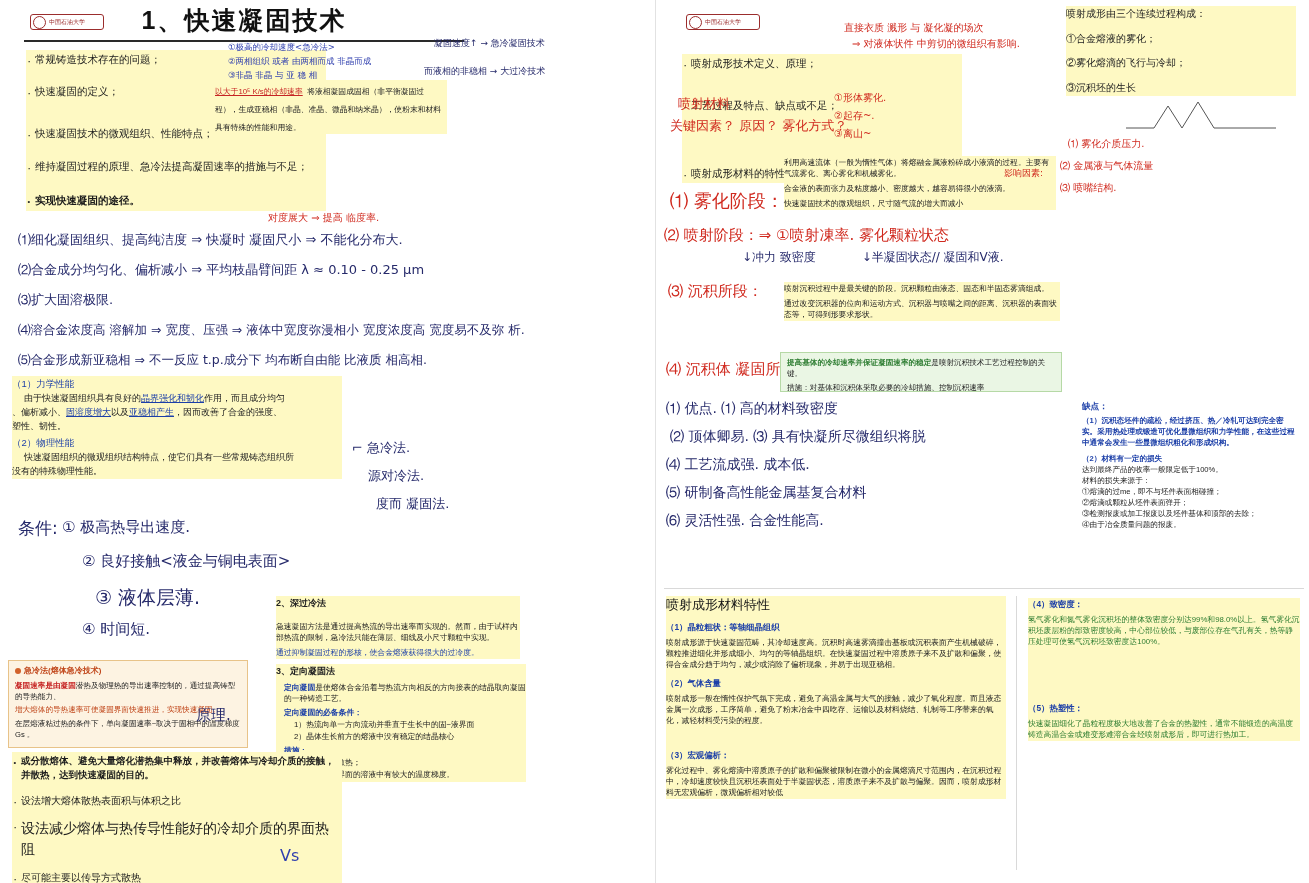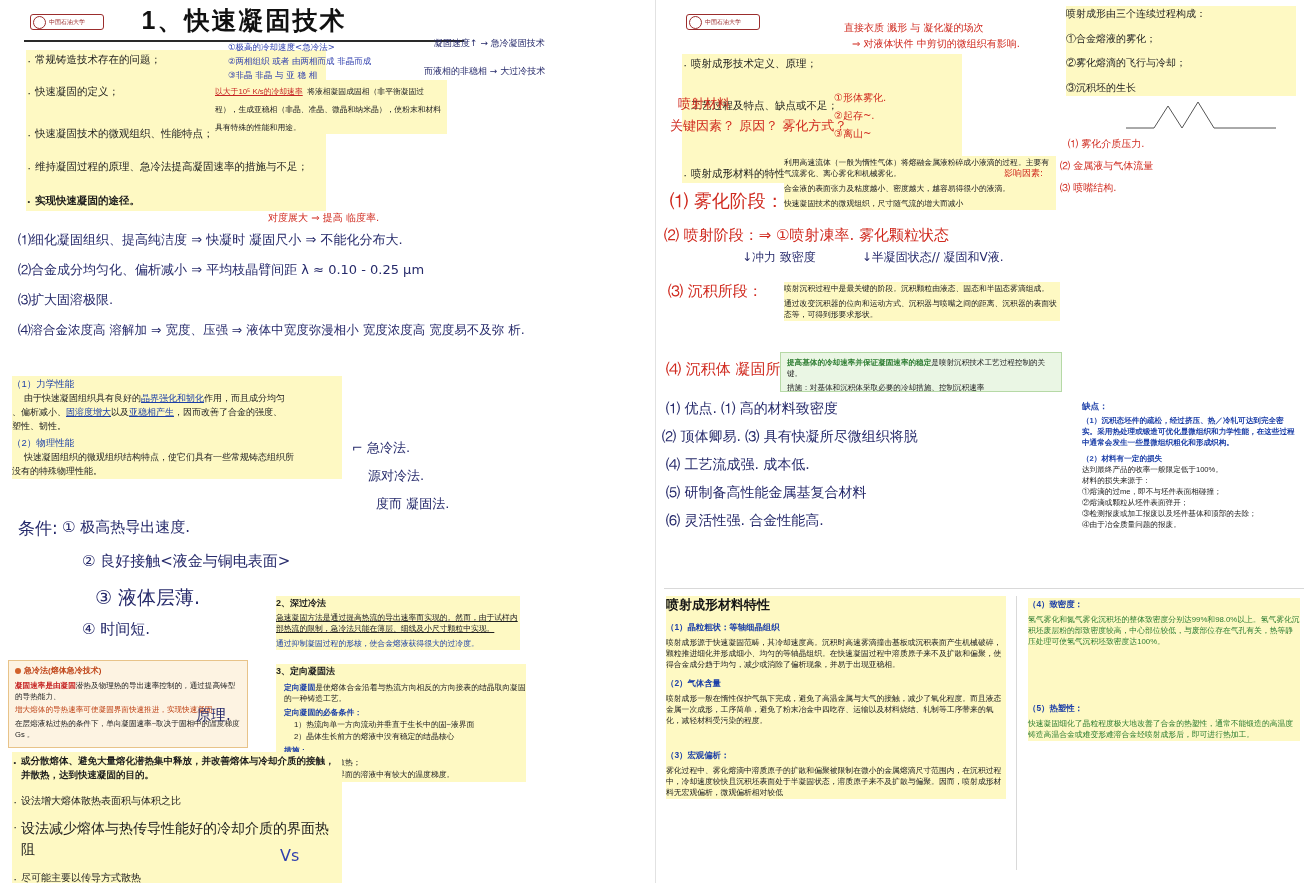--- a/index.html
+++ b/index.html
@@ -80,21 +80,21 @@
   
   .note{
     position:absolute;box-sizing:border-box;
     font-size:7.6px;line-height:1.45;color:#232323;
     padding:4px 6px;
   }
   .note-yellow{background:#fdf6d8;border:1px solid #ead98a;}
   .note-green{background:#eaf6e4;border:1px solid #b6d9a6;}
   .note-blue{background:#eaf0fb;border:1px solid #adc2e6;}
   .note .nt-red{color:#c62424;font-weight:bold;}
-  .secthead{font-size:10.5px;font-weight:bold;color:#151515;margin:0 0 3px 0;}
+  .secthead{font-size:10.5px;font-weight:normal;color:#151515;margin:0 0 3px 0;}
 
   .hline{position:absolute;background:#d9d9d9;height:1px;}
   .vline{position:absolute;background:#d9d9d9;width:1px;}
 
   .spark{position:absolute;}
   .frac{display:inline-block;text-align:center;vertical-align:middle;}
 </style>
 </head>
 <body>
 
@@ -126,20 +126,21 @@
   <div class="hw hw-blue" style="left:228px;top:42px;font-size:8.5px;">①极高的冷却速度&lt;急冷法&gt;</div>
   <div class="hw hw-blue" style="left:228px;top:56px;font-size:8.5px;">②两相组织 或者 由两相而成 非晶而成</div>
   <div class="hw hw-blue" style="left:228px;top:70px;font-size:8.5px;">③非晶 非晶 与 亚 稳 相</div>
   <div class="hw hw-dark" style="left:434px;top:38px;font-size:9px;">凝固速度↑ → 急冷凝固技术</div>
   <div class="hw hw-dark" style="left:424px;top:66px;font-size:9px;">而液相的非稳相 → 大过冷技术</div>
 
   <div class="hw hw-dark" style="left:18px;top:232px;font-size:13px;">⑴细化凝固组织、提高纯洁度 ⇒ 快凝时 凝固尺小 ⇒ 不能化分布大.</div>
   <div class="hw hw-dark" style="left:18px;top:262px;font-size:13px;">⑵合金成分均匀化、偏析减小 ⇒ 平均枝晶臂间距 λ ≈ 0.10 - 0.25 μm</div>
   <div class="hw hw-dark" style="left:18px;top:292px;font-size:13px;">⑶扩大固溶极限.</div>
   <div class="hw hw-dark" style="left:18px;top:322px;font-size:12.5px;">⑷溶合金浓度高 溶解加 ⇒ 宽度、压强 ⇒ 液体中宽度弥漫相小 宽度浓度高 宽度易不及弥 析.</div>
+  <div class="hw hw-dark" style="left:18px;top:352px;font-size:12.5px;">⑸合金形成新亚稳相 ⇒ 不一反应 t.p.成分下 均布断自由能 比液质 相高相.</div>
   <div class="hw hw-red" style="left:268px;top:212px;font-size:10px;">对度展大 ⇒ 提高 临度率.</div>
 
   <div class="slide" style="left:12px;top:376px;width:330px;">
     <div class="plain blue" style="font-size:9.5px;">（1）力学性能</div>
     <div class="plain" style="margin-left:12px;">
       <span>由于快速凝固组织具有良好的</span><span class="blue ul">晶界强化和韧化</span><span>作用，而且成分均匀</span>
     </div>
     <div class="plain">
       <span>、偏析减小、</span><span class="blue ul">固溶度增大</span><span>以及</span><span class="blue ul">亚稳相产生</span><span>，因而改善了合金的强度、</span>
     </div>
@@ -154,21 +155,21 @@
   <div class="hw hw-dark" style="left:376px;top:496px;font-size:13px;">度而 凝固法.</div>
 
   <div class="hw hw-dark" style="left:18px;top:518px;font-size:17px;">条件:</div>
   <div class="hw hw-dark" style="left:62px;top:518px;font-size:15px;">① 极高热导出速度.</div>
   <div class="hw hw-dark" style="left:82px;top:552px;font-size:15px;">② 良好接触&lt;液金与铜电表面&gt;</div>
   <div class="hw hw-dark" style="left:82px;top:586px;font-size:19px;margin-left:13px;">③ 液体层薄.</div>
   <div class="hw hw-dark" style="left:82px;top:620px;font-size:15px;">④ 时间短.</div>
 
   <div class="slide" style="left:276px;top:596px;width:244px;">
     <div class="plain" style="font-weight:bold;font-size:9px;">2、深过冷法</div>
-    <div class="tiny" style="margin-top:2px;text-decoration:underline;">急速凝固方法是通过提高热流的导出速率而实现的。然而，由于试样内部热流的限制，急冷法只能在薄层、细线及小尺寸颗粒中实现。</div>
+    <div class="tiny" style="margin-top:11px;">急速凝固方法是通过提高热流的导出速率而实现的。然而，由于试样内部热流的限制，急冷法只能在薄层、细线及小尺寸颗粒中实现。</div>
     <div class="tiny blue" style="margin-top:4px;">通过抑制凝固过程的形核，使合金熔液获得很大的过冷度。</div>
   </div>
 
   <div class="note note-yellow" style="left:8px;top:660px;width:240px;height:88px;background:#fdf3e2;border-color:#e8c389;">
     <div style="display:flex;align-items:center;gap:3px;">
       <span style="display:inline-block;width:6px;height:6px;border-radius:50%;background:#d2622a;"></span>
       <span style="color:#c0461a;font-weight:bold;font-size:8px;">急冷法(熔体急冷技术)</span>
     </div>
     <div style="margin-top:3px;">
       <span class="nt-red">凝固速率是由凝固</span><span>潜热及物理热的导出速率控制的，通过提高铸型的导热能力、</span>
@@ -268,21 +269,21 @@
   <div class="hw hw-red" style="left:10px;top:360px;font-size:15px;">⑷ 沉积体 凝固所段</div>
 
   <div class="note note-green" style="left:124px;top:352px;width:282px;height:40px;">
     <div>
       <span style="color:#2e7d32;font-weight:bold;">提高基体的冷却速率并保证凝固速率的稳定</span><span>是喷射沉积技术工艺过程控制的关键。</span>
     </div>
     <div style="margin-top:3px;">措施：对基体和沉积体采取必要的冷却措施、控制沉积速率</div>
   </div>
 
   <div class="hw hw-dark" style="left:10px;top:400px;font-size:14px;">⑴ 优点. ⑴ 高的材料致密度</div>
-  <div class="hw hw-dark" style="left:6px;top:428px;font-size:14px;">⑵ 顶体卿易. ⑶ 具有快凝所尽微组织将脱</div>
+  <div class="hw hw-dark" style="left:14px;top:428px;font-size:14px;">⑵ 顶体卿易. ⑶ 具有快凝所尽微组织将脱</div>
   <div class="hw hw-dark" style="left:10px;top:456px;font-size:14px;">⑷ 工艺流成强. 成本低.</div>
   <div class="hw hw-dark" style="left:10px;top:484px;font-size:14px;">⑸ 研制备高性能金属基复合材料</div>
   <div class="hw hw-dark" style="left:10px;top:512px;font-size:14px;">⑹ 灵活性强. 合金性能高.</div>
 
   <div class="note note-blue" style="left:420px;top:396px;width:228px;height:166px;background:#fff;border:none;">
     <div style="color:#1c3fa8;font-weight:bold;font-size:8.6px;">缺点：</div>
     <div style="margin-top:3px;color:#1c3fa8;font-weight:bold;">
       <span>（1）沉积态坯件的疏松，经过挤压、热／冷轧可达到完全密实。采用热处理或锻造可优化显微组织和力学性能，在这些过程中通常会发生一些显微组织粗化和形成织构。</span>
     </div>
     <div style="margin-top:5px;color:#1c3fa8;font-weight:bold;">（2）材料有一定的损失</div>

